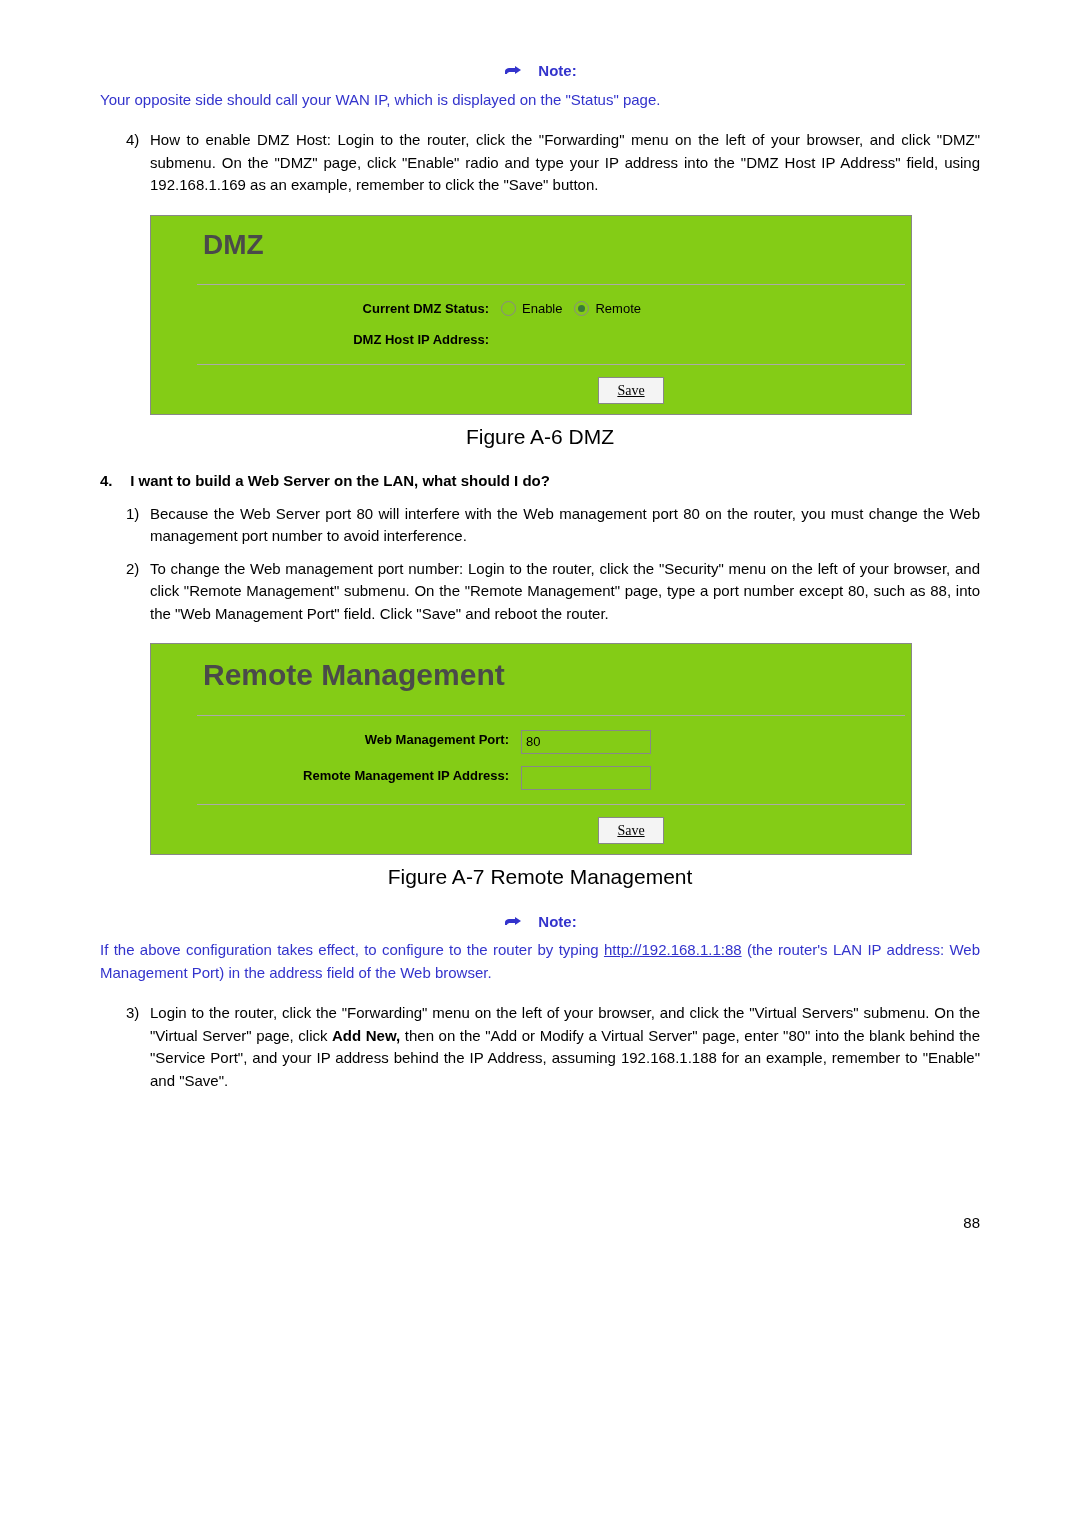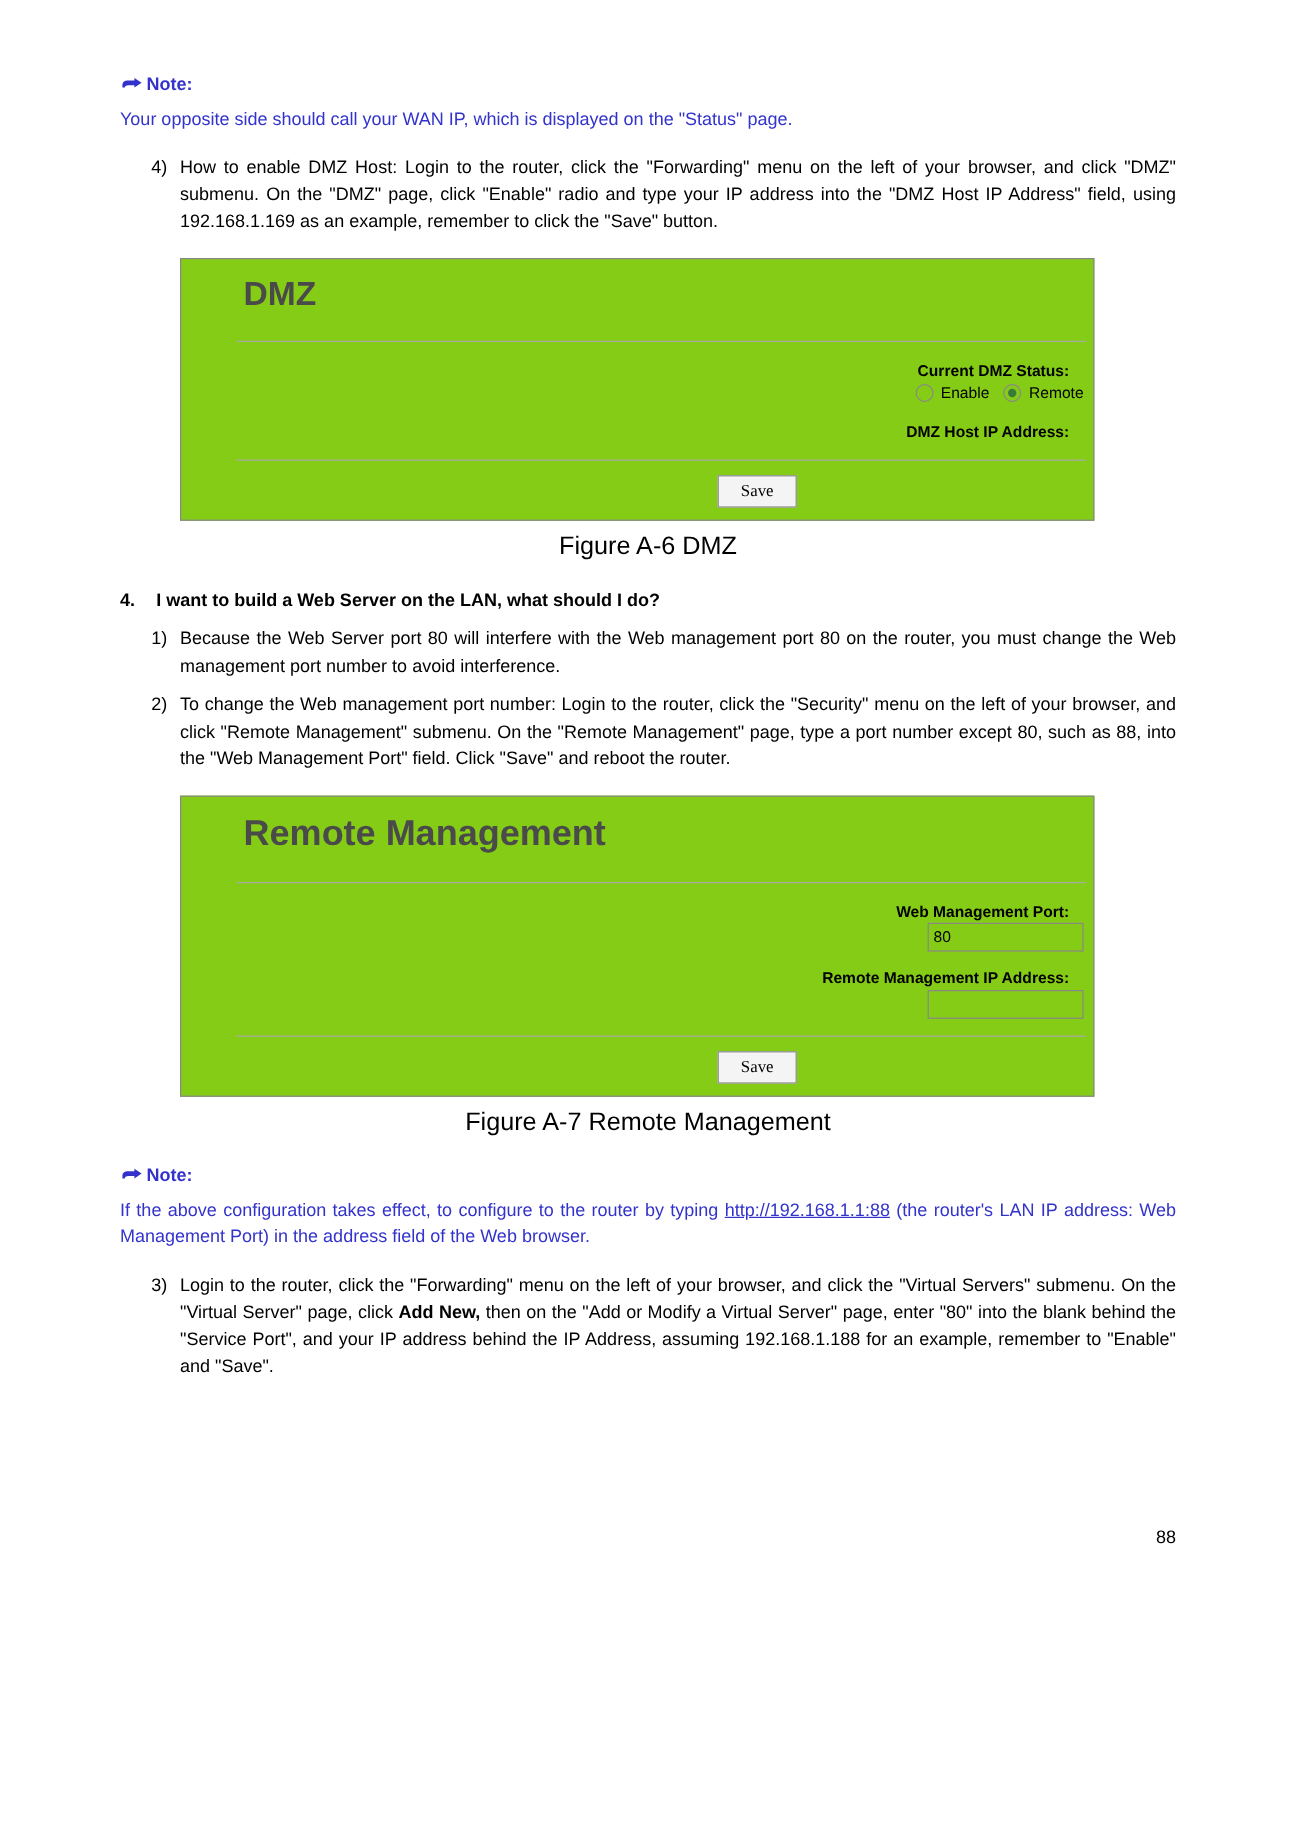--- a/index.html
+++ b/index.html
@@ -9,22 +9,23 @@
     background: #fff;
     margin: 0;
     padding: 60px 100px 40px 100px;
     line-height: 1.5;
   }
   .note-header {
     color: #3333cc;
     font-weight: bold;
     display: flex;
     align-items: center;
-    gap: 0;
+    gap: 13px;
     margin-bottom: 6px;
+    justify-content: center;
   }
   .note-text {
     color: #3333cc;
     margin-bottom: 18px;
     text-align: justify;
   }
   .note-text a {
     color: #3333cc;
     text-decoration: underline;
   }
@@ -67,23 +68,22 @@
     font-weight: bold;
     color: #4a4a4a;
   }
   .ui-title.small { font-size: 30px; }
   .ui-sep {
     border-top: 1px solid #aaa;
     margin: 0 6px;
   }
   .ui-form-row {
     display: flex;
-    align-items: flex-end;
+    align-items: flex-start;
     padding: 6px 8px;
-    flex-direction: column;
   }
   .ui-label {
     width: 290px;
     text-align: right;
     font-size: 13px;
     font-weight: bold;
     padding-right: 12px;
   }
   .ui-label.wide { width: 310px; }
   .ui-controls {
@@ -124,20 +124,21 @@
     padding: 12px 0 10px 0;
   }
   .ui-save-btn {
     border: 1px solid #888;
     background: #f4f4f4;
     font-family: "Times New Roman", serif;
     font-size: 14px;
     padding: 2px 18px;
     display: inline-block;
     margin-left: 160px;
+    text-decoration: underline;
   }
   .figure-caption {
     text-align: center;
     font-size: 21px;
     margin: 6px 0 18px 0;
   }
   .page-number {
     text-align: right;
     margin-top: 120px;
     font-size: 15px;

